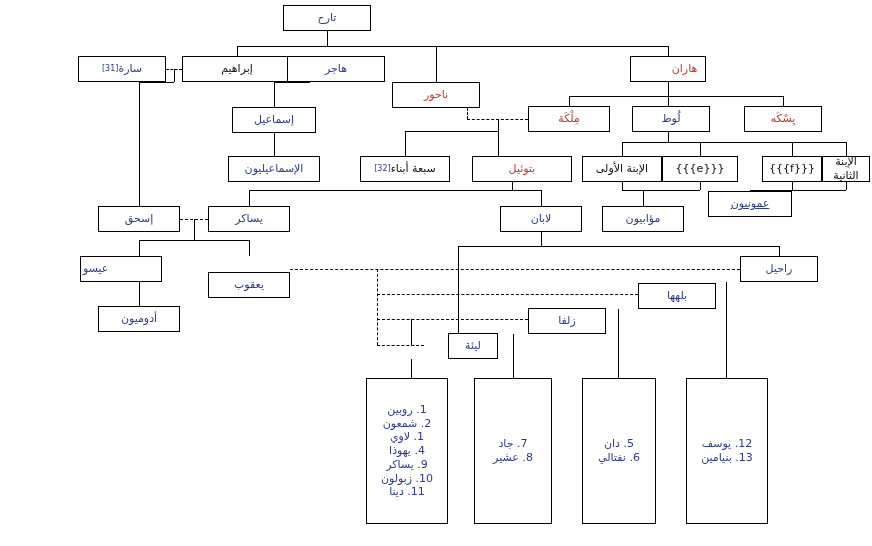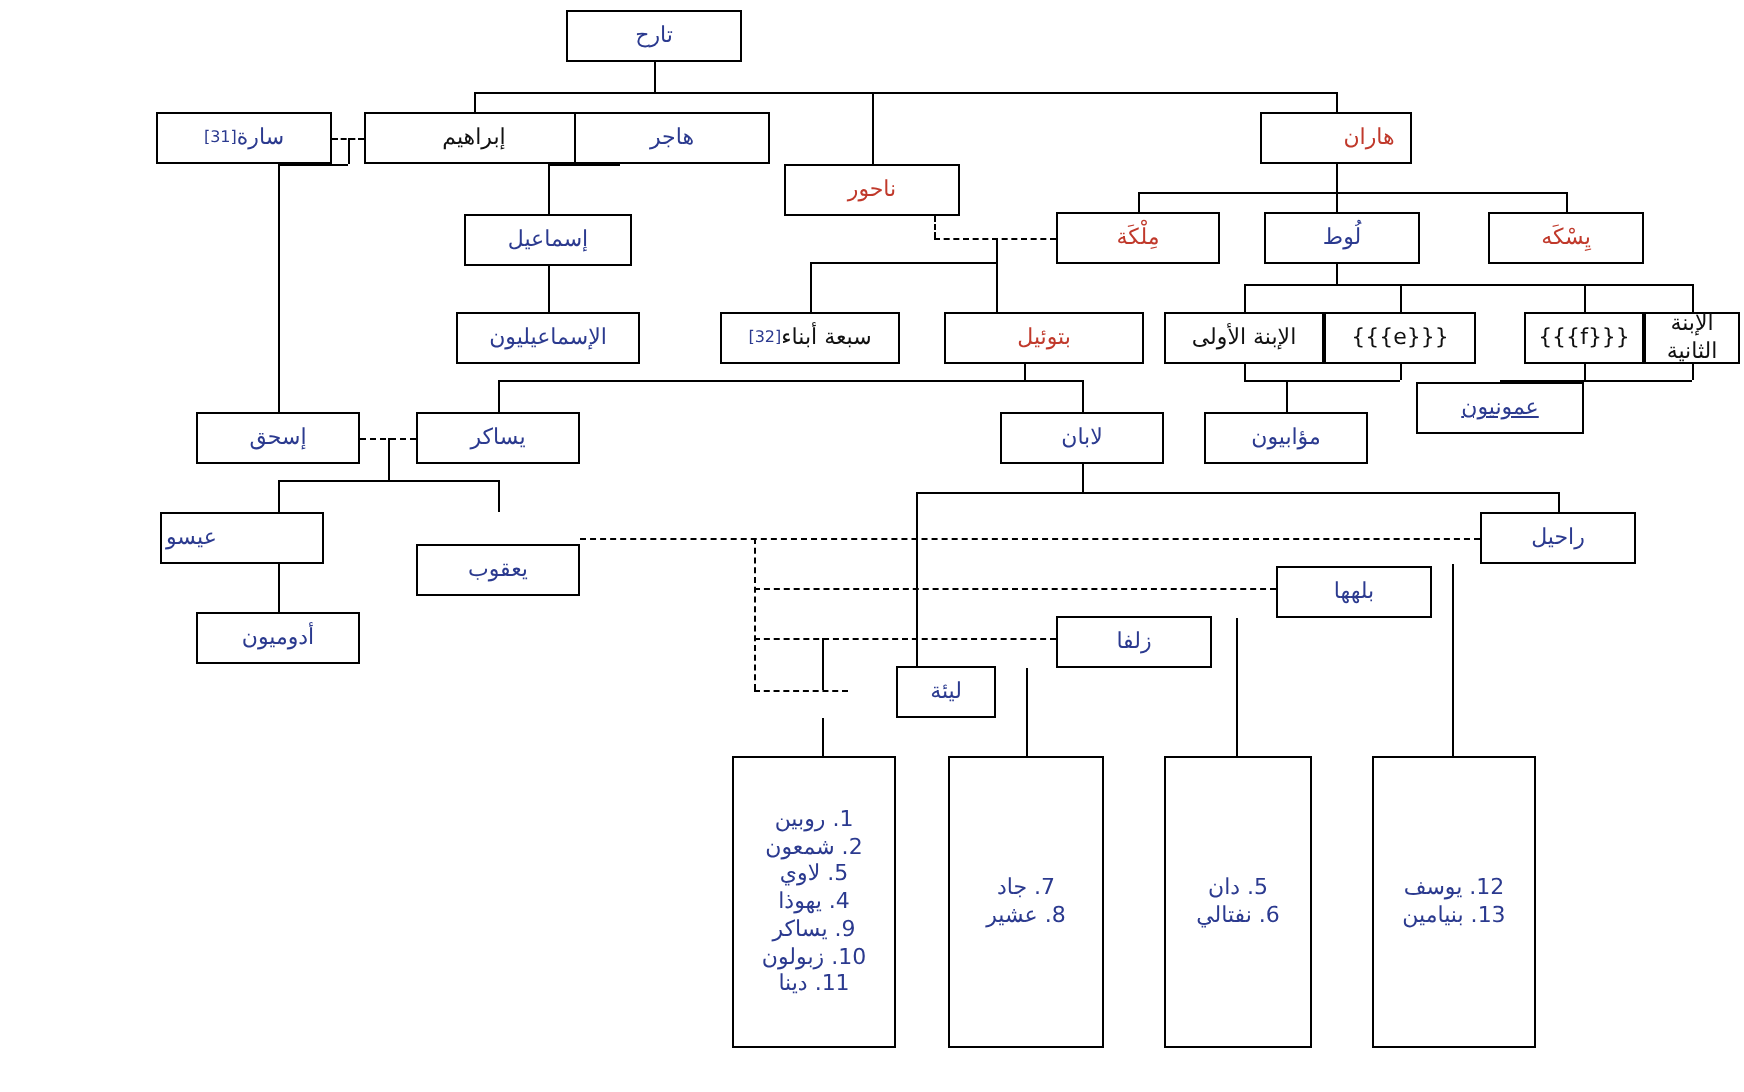--- a/index.html
+++ b/index.html
@@ -215,21 +215,21 @@
       </div>
       <div class="node blue" style="left: 448px; top: 333px; width: 50px; height: 26px;">
         <span>ليئة</span>
       </div>
     </div>
   <div id="children-layer">
       <div class="node blue tall" style="left: 366px; top: 378px; width: 82px; height: 146px;">
         <div class="lines">
           <span>1. روبين</span>
           <span>2. شمعون</span>
-          <span>5. لاوي</span>
+          <span>1. لاوي</span>
           <span>4. يهوذا</span>
           <span>9. يساكر</span>
           <span>10. زبولون</span>
           <span>11. دينا</span>
         </div>
       </div>
       <div class="node blue tall" style="left: 474px; top: 378px; width: 78px; height: 146px;">
         <div class="lines">
           <span>7. جاد</span>
           <span>8. عشير</span>

